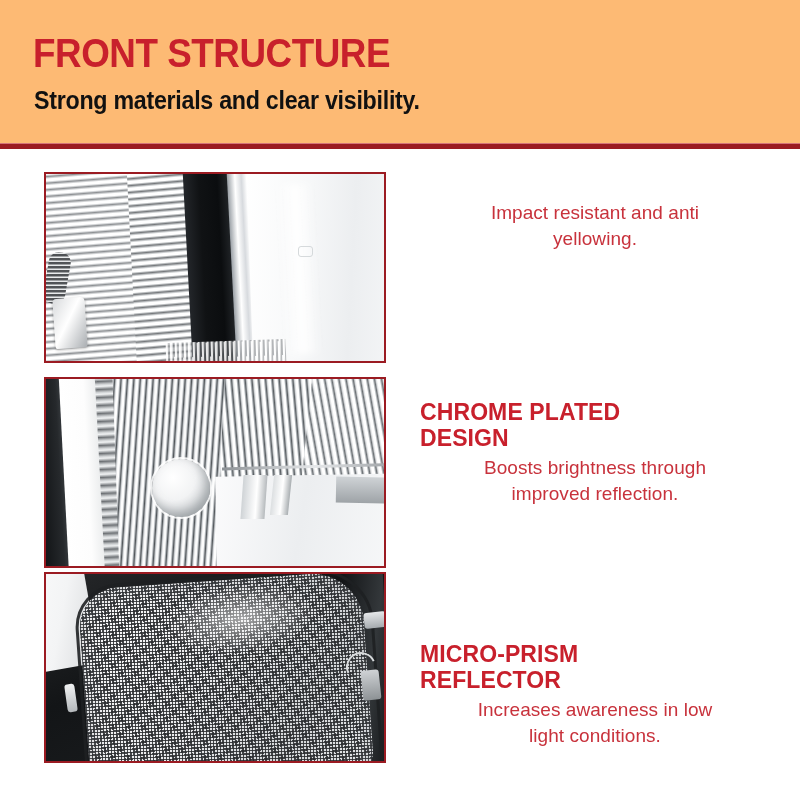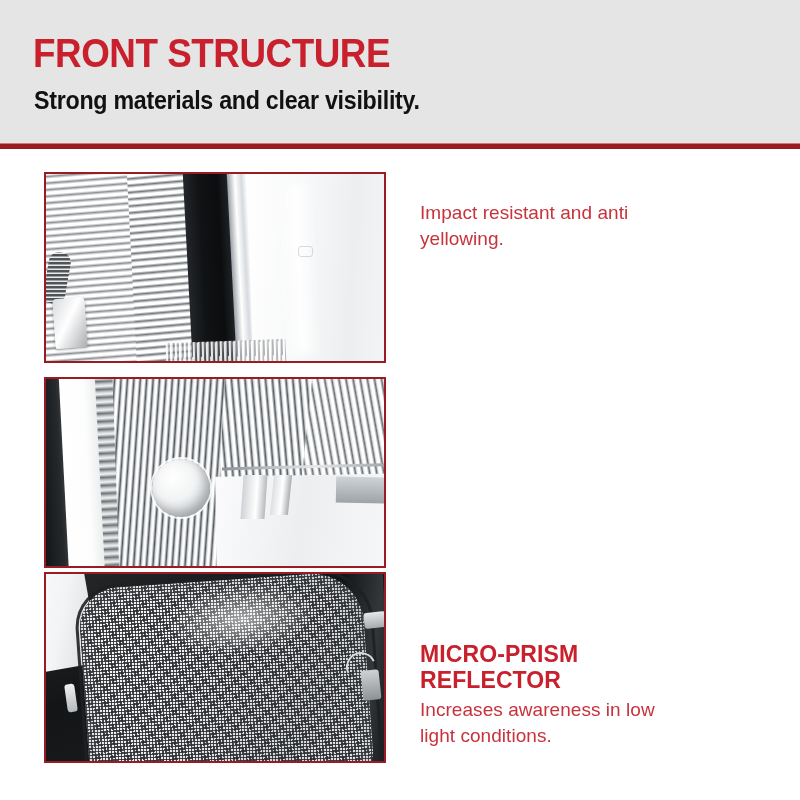--- a/index.html
+++ b/index.html
@@ -13,21 +13,21 @@
     font-family: "Liberation Sans", sans-serif;
     overflow: hidden;
   }
 
   
   .header {
     position: absolute;
     left: 0; top: 0;
     width: 800px;
     height: 143px;
-    background: #e5e5e5;
+    background: #fdba74;
     box-sizing: border-box;
   }
   .header-title {
     position: absolute;
     left: 33px;
     top: 31px;
     font-size: 40px;
     font-weight: bold;
     color: #c8202c;
     letter-spacing: -0.5px;
@@ -415,20 +415,21 @@
     white-space: pre-line;
   }
   .feature-desc {
     font-size: 19px;
     font-weight: normal;
     color: #c8323c;
     line-height: 26px;
     letter-spacing: 0.05px;
     margin: 0;
     white-space: pre-line;
+    text-align: center;
   }
 </style>
 </head>
 <body>
 
 <div class="header">
   <div class="header-title">FRONT STRUCTURE</div>
   <div class="header-subtitle">Strong materials and clear visibility.</div>
 </div>
 <div class="header-rule"></div>
@@ -471,20 +472,24 @@
       <div class="chr-seam"></div>
       <div class="chr-lowerpanel"></div>
       <div class="chr-tab1"></div>
       <div class="chr-tab2"></div>
       <div class="chr-tab3"></div>
       <div class="chr-bulb"></div>
     </div>
   </div>
 
   <div class="text-block tb-2">
+    <p class="feature-title">CHROME PLATED
+DESIGN</p>
+    <p class="feature-desc">Boosts brightness through
+improved reflection.</p>
   </div>
 </div>
 
 <div class="row row-3">
 
   <div class="panel">
     <div class="panel-inner">
       <div class="mp-bg"></div>
       <div class="mp-bezel"></div>
       <div class="mp-highlight-strip"></div>

